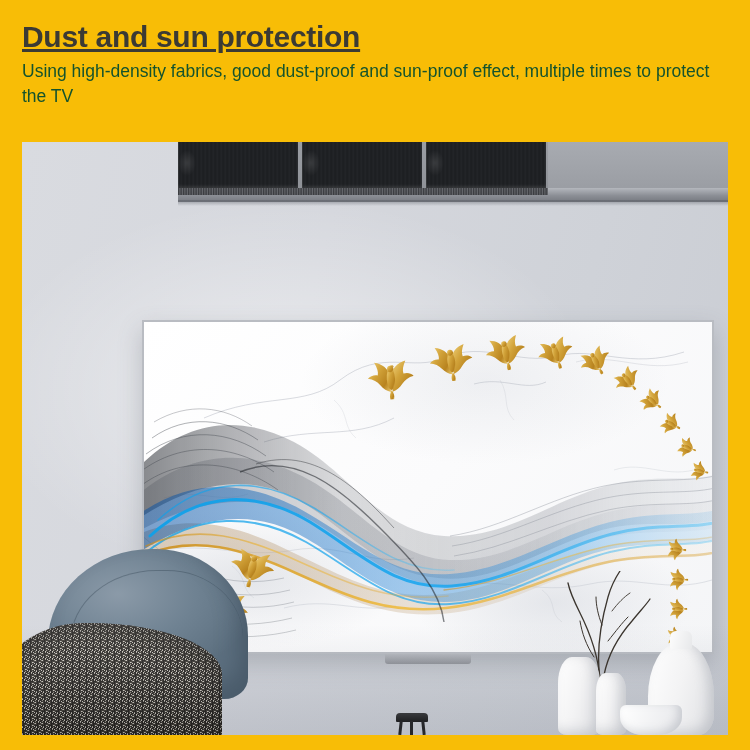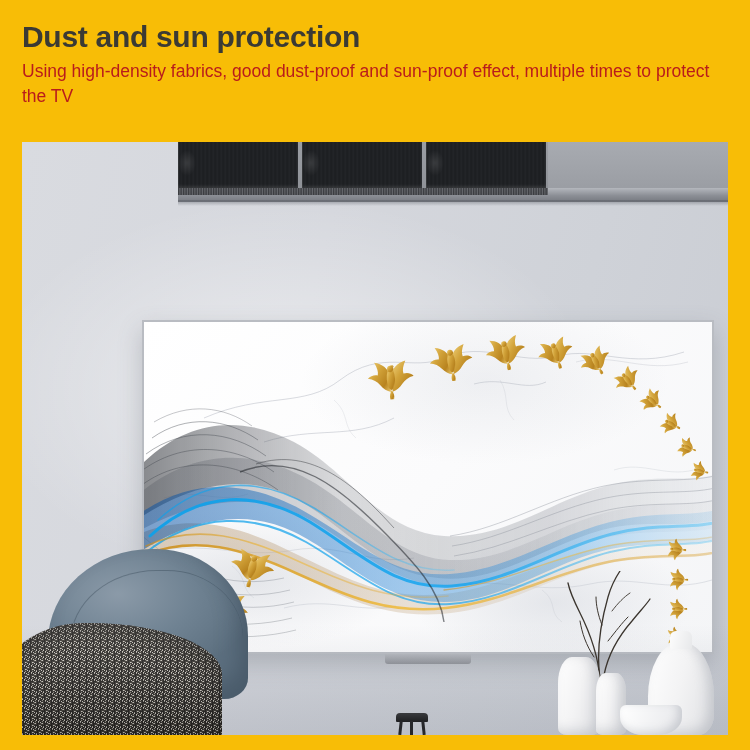--- a/index.html
+++ b/index.html
@@ -17,23 +17,24 @@
   }
 
   
   .copy{
     position:absolute;left:22px;top:20px;width:706px;
   }
   .headline{
     font-size:30px;font-weight:bold;color:#3b3a34;
     letter-spacing:-0.3px;line-height:1.1;margin:0 0 6px 0;
     white-space:nowrap;
+    text-decoration:underline;
   }
   .subline{
-    font-size:17.5px;color:#b91c1c;line-height:1.42;margin:0;
+    font-size:17.5px;color:#14532d;line-height:1.42;margin:0;
     max-width:690px;
   }
 
   
   .photo{
     position:absolute;left:22px;top:142px;
     width:706px;height:593px;
     overflow:hidden;
     background:#d7d9de;
   }

